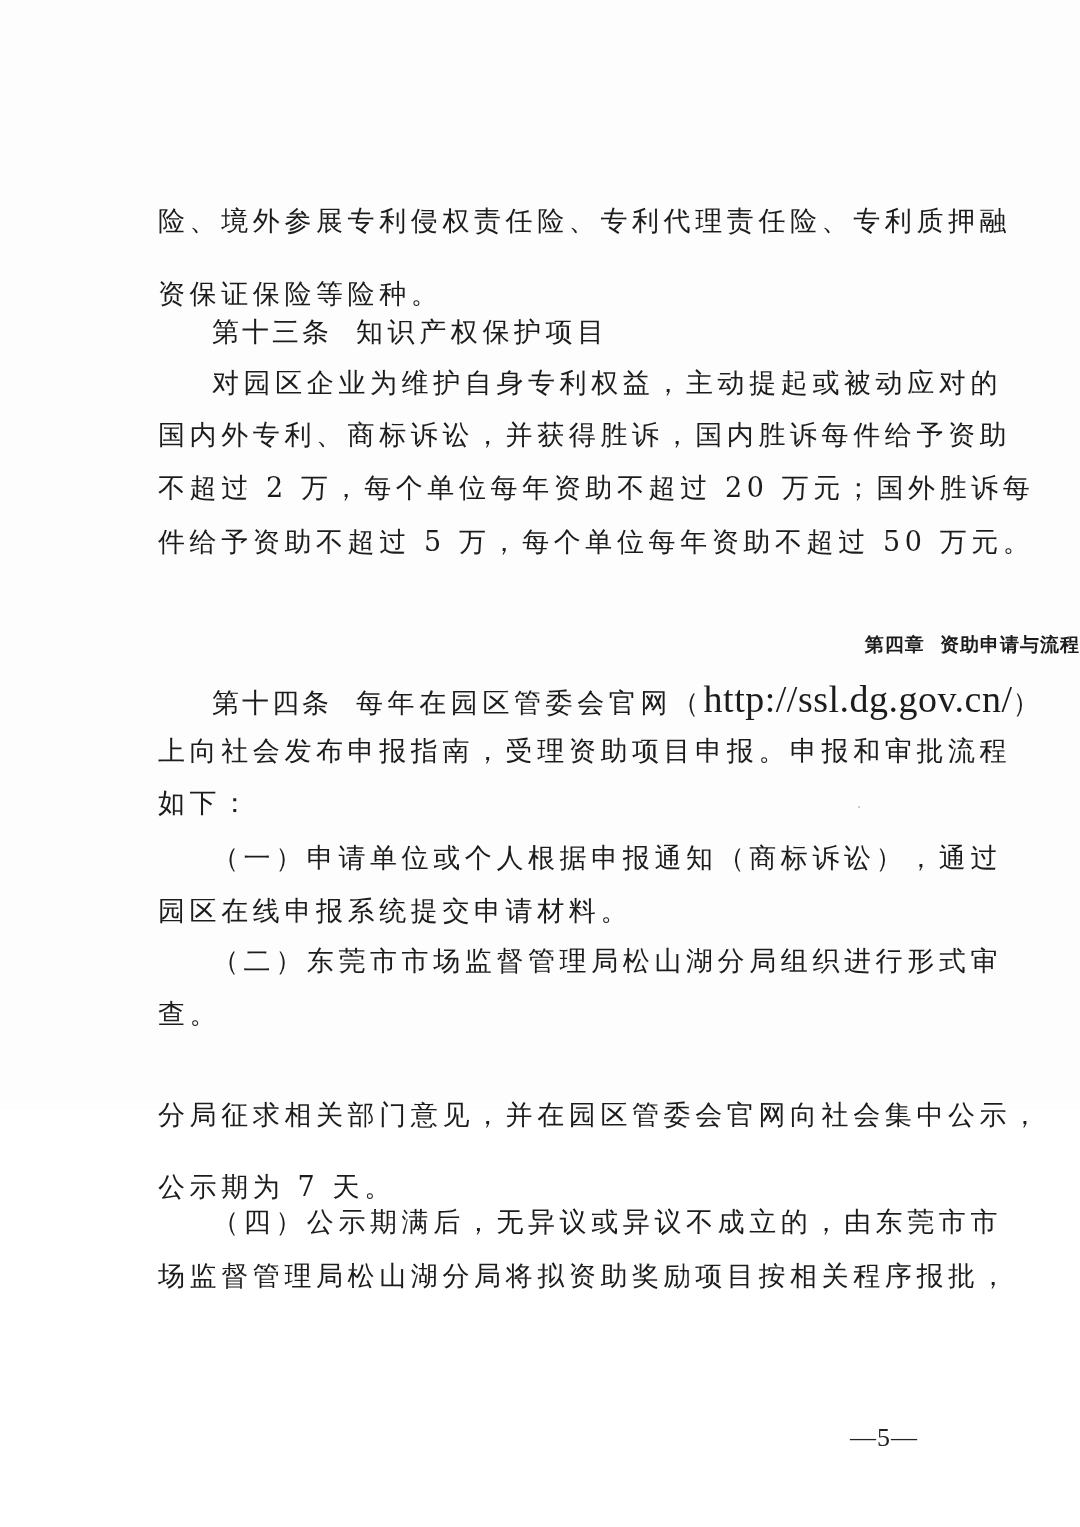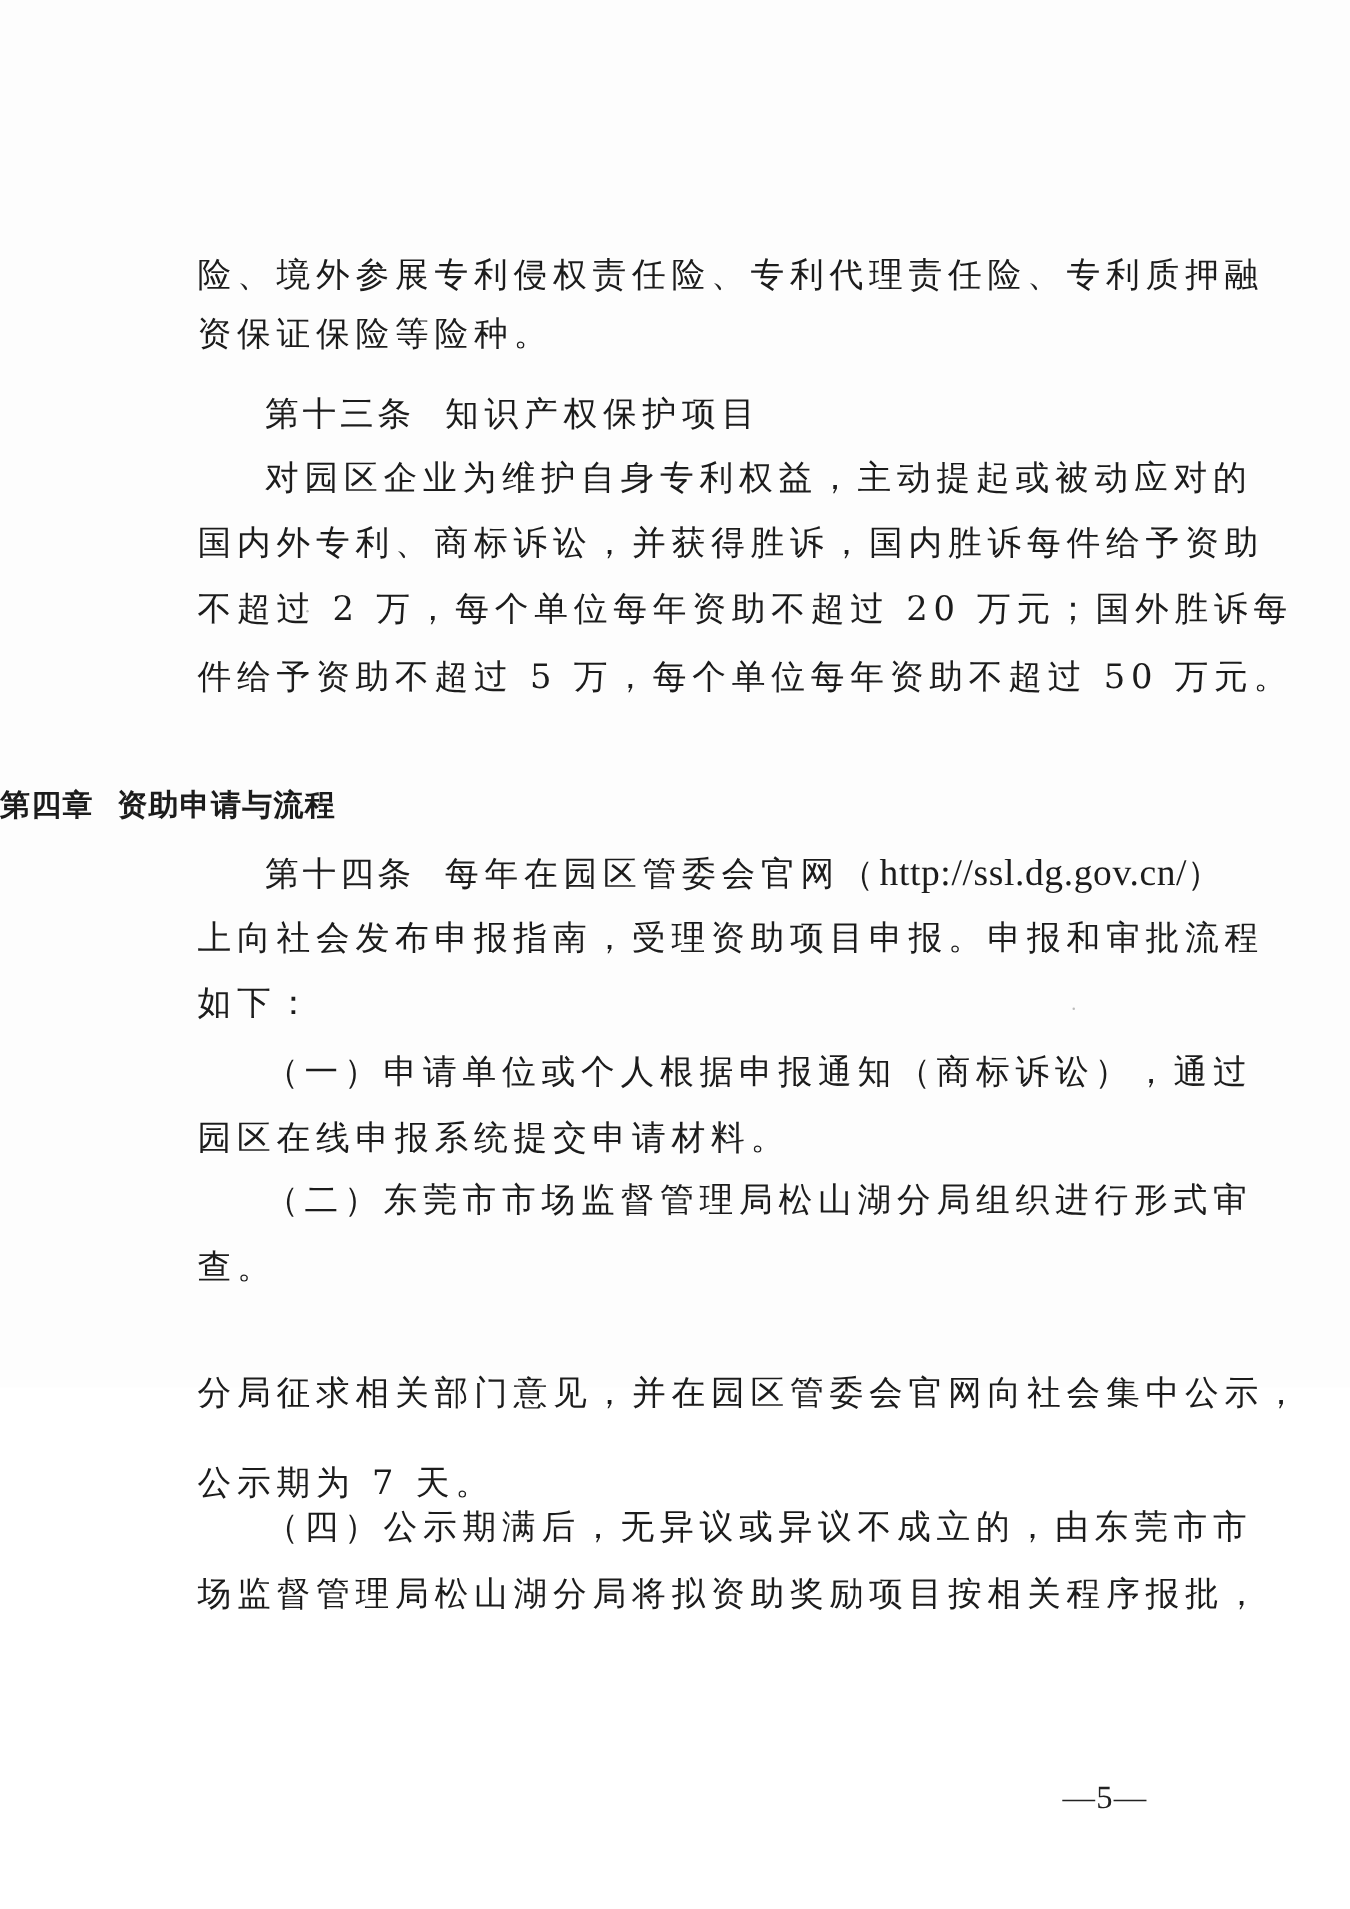--- a/index.html
+++ b/index.html
@@ -35,30 +35,30 @@
     .line.indent { left: 212px; }
     .line .bold {
       font-family: "DejaVu Sans", "Liberation Sans", sans-serif;
       font-weight: normal;
       letter-spacing: 3px;
     }
     .line .gap { display: inline-block; width: 24px; }
     .line .latin {
       font-family: "Liberation Serif", "DejaVu Serif", serif;
       letter-spacing: 0.5px;
-      font-size: 30px;
+      font-size: 38px;
     }
     .chapter {
       position: absolute;
       left: 0;
       width: 1080px;
-      text-align: left;
+      text-align: right;
       font-family: "DejaVu Sans", "Liberation Sans", sans-serif;
       font-weight: bold;
-      font-size: 24px;
+      font-size: 19px;
       line-height: 40px;
       letter-spacing: 1px;
       white-space: pre;
     }
     .page-number {
       position: absolute;
       left: 850px;
       top: 1418px;
       font-family: "Liberation Serif", "DejaVu Serif", serif;
       font-size: 26px;
@@ -72,21 +72,21 @@
       background: #bbb;
       border-radius: 1px;
     }
   </style>
 </head>
 <body>
 
 <div class="page">
 
   <div class="line" style="top:201px;">险、境外参展专利侵权责任险、专利代理责任险、专利质押融</div>
-  <div class="line" style="top:248px;">资保证保险等险种。</div>
+  <div class="line" style="top:274px;">资保证保险等险种。</div>
 
   <div class="line indent" style="top:312px;">
     <span class="bold">第十三条</span><span class="gap"></span><span>知识产权保护项目</span>
   </div>
 
   <div class="line indent" style="top:363px;">对园区企业为维护自身专利权益，主动提起或被动应对的</div>
   <div class="line" style="top:415px;">国内外专利、商标诉讼，并获得胜诉，国内胜诉每件给予资助</div>
   <div class="line" style="top:468px;">不超过 2 万，每个单位每年资助不超过 20 万元；国外胜诉每</div>
   <div class="line" style="top:522px;">件给予资助不超过 5 万，每个单位每年资助不超过 50 万元。</div>
 

